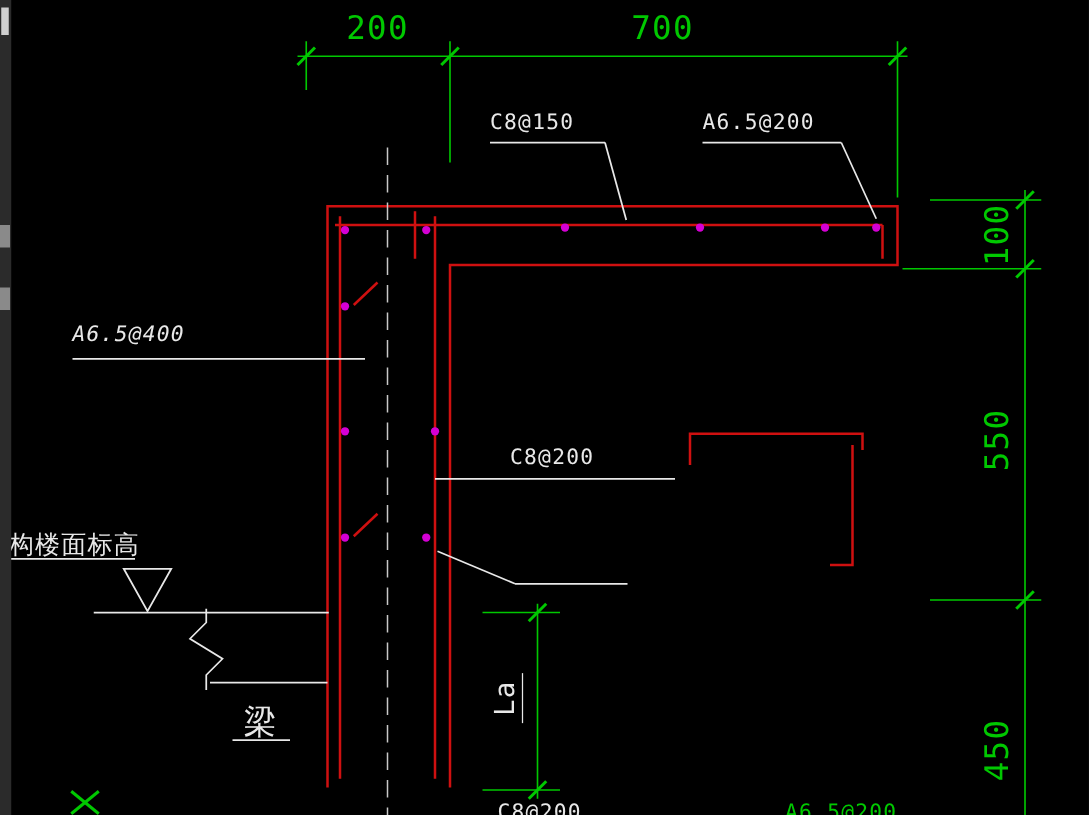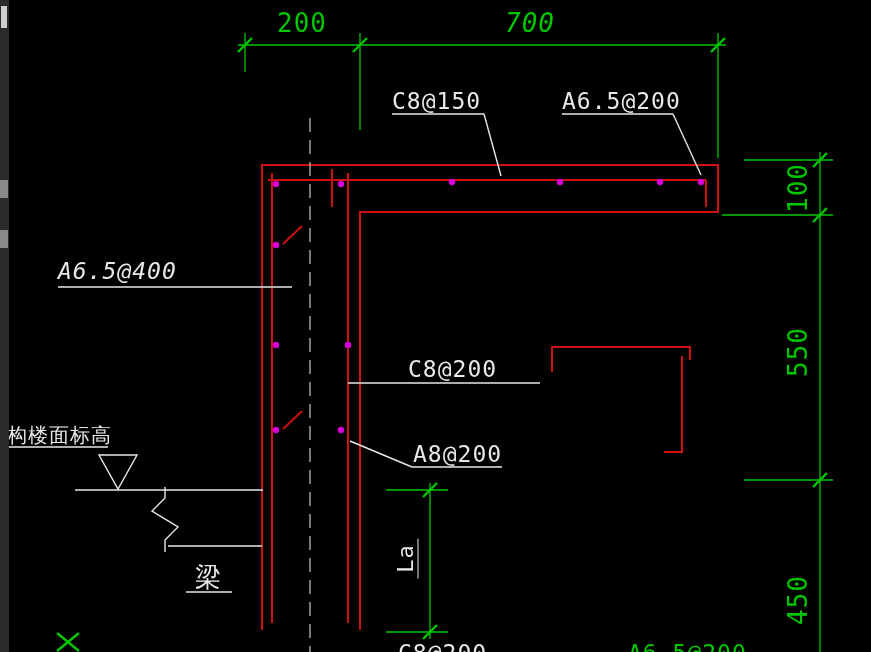--- a/index.html
+++ b/index.html
@@ -16,21 +16,21 @@
   .sg-tick{stroke:var(--green);stroke-width:2.4;}
   .sr{stroke:var(--red);stroke-width:2;}
   .sw{stroke:var(--white);stroke-width:1.4;}
   .scl{stroke:var(--centerline);stroke-width:1.2;stroke-dasharray:14 8;}
   .dot{fill:var(--magenta);stroke:none;}
   .lbl{position:absolute;white-space:nowrap;letter-spacing:1px;}
   .lbl-green{color:var(--green);}
   .lbl-white{color:var(--white);}
   .dim{font-size:26px;width:64px;text-align:center;}
   .dim-rot{font-size:26px;width:60px;height:26px;line-height:26px;text-align:center;transform:rotate(-90deg);}
-  .note{font-size:23px;}
+  .note{font-size:17px;}
   .cjk{font-size:20px;font-family:"DejaVu Sans","Liberation Sans",sans-serif;}
   .beam{font-size:26px;font-family:"DejaVu Sans","Liberation Sans",sans-serif;}
   .la-rot{font-size:22px;width:40px;height:24px;line-height:24px;text-align:center;
           transform:rotate(-90deg);border-bottom:1.5px solid var(--white);}
   .edge-strip{position:absolute;left:0;top:0;width:9px;height:652px;background:var(--panel);}
   .edge-icon{position:absolute;background:#8a8a8a;}
 </style>
 </head>
 <body>
 
@@ -121,30 +121,29 @@
     </g>
     <g class="sw">
       <path d="M165,487 L165,498 L152,511 L178,527 L165,540 L165,552"></path>
     </g>
     <g class="sw">
       <line x1="168" y1="546" x2="262" y2="546"></line>
     </g>
   </svg>
 
   <div class="lbl lbl-green dim" style="left:270px;top:8px;">200</div>
-  <div class="lbl lbl-green dim" style="left:498px;top:8px;font-style:italic;">700</div>
+  <div class="lbl lbl-green dim" style="left:498px;top:8px;">700</div>
   <div class="lbl lbl-green dim-rot" style="left:768px;top:175px;">100</div>
   <div class="lbl lbl-green dim-rot" style="left:768px;top:339px;">550</div>
   <div class="lbl lbl-green dim-rot" style="left:768px;top:587px;">450</div>
 
   <div class="lbl lbl-white note" style="left:392px;top:88px;">C8@150</div>
   <div class="lbl lbl-white note" style="left:562px;top:88px;">A6.5@200</div>
   <div class="lbl lbl-white note" style="left:58px;top:258px;font-style:italic;">A6.5@400</div>
   <div class="lbl lbl-white note" style="left:408px;top:356px;">C8@200</div>
-  <div class="lbl lbl-white note" style="left:413px;top:441px;">A8@200</div>
 
   <div class="lbl lbl-white la-rot" style="left:386px;top:546px;">La</div>
 
   <div class="lbl lbl-white cjk" style="left:-14px;top:422px;">结构楼面标高</div>
   <div class="lbl lbl-white beam" style="left:195px;top:560px;">梁</div>
 
   <div class="lbl lbl-white note" style="left:398px;top:640px;">C8@200</div>
   <div class="lbl lbl-green note" style="left:628px;top:640px;">A6.5@200</div>
 
   <div class="edge-strip">

